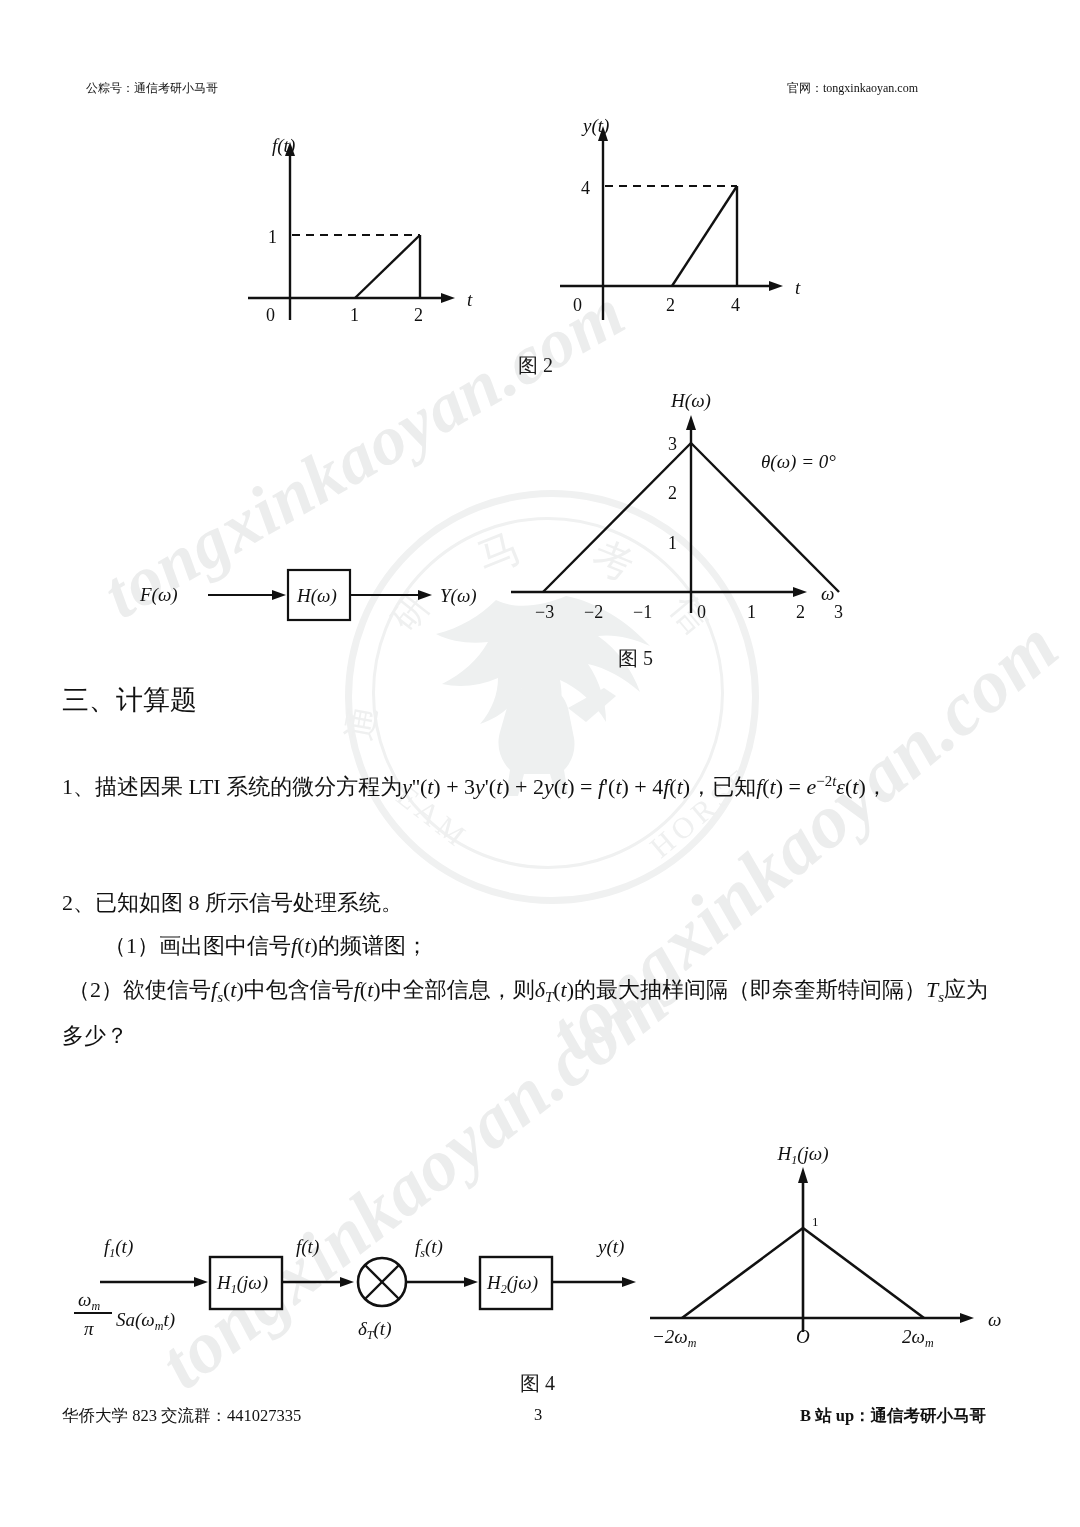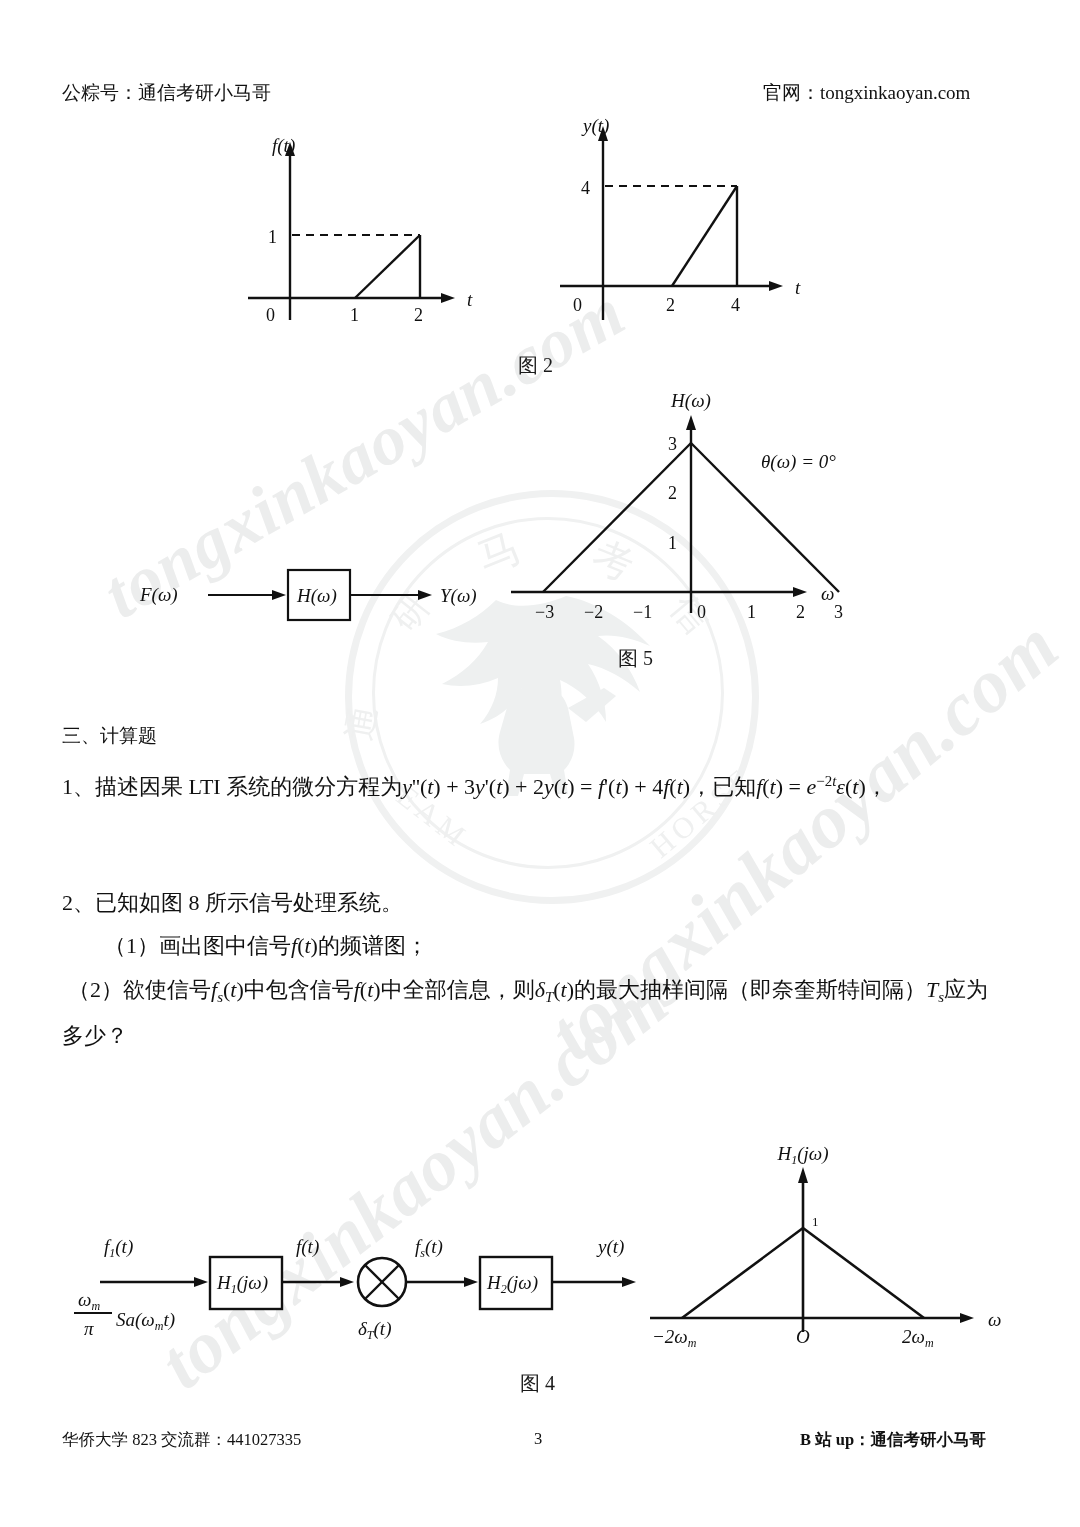--- a/index.html
+++ b/index.html
@@ -48,34 +48,34 @@
   }
   .wm-horse {
     position: absolute;
     color: #eef0f0;
     line-height: 1;
   }
 
   
   .hdr {
     position: absolute;
-    font-size: 19px;
+    font-size: 12px;
     font-family: "Liberation Serif", serif;
     color: #111;
     white-space: nowrap;
     z-index: 5;
+    margin-left: 24px;
   }
   .ftr {
     position: absolute;
     font-size: 16.5px;
     font-family: "Liberation Serif", serif;
     color: #111;
     white-space: nowrap;
     z-index: 5;
-    margin-top: 24px;
   }
   .ftr.bold { font-weight: 700; }
 
   
   .para {
     position: absolute;
     font-size: 22px;
     line-height: 1.05;
     color: #111;
     white-space: nowrap;
@@ -249,21 +249,21 @@
       <text class="lbl-n" x="291" y="233">2</text>
       <text class="lbl-n" x="329" y="233">3</text>
       <text class="lbl" x="316" y="215">ω</text>
 
       <text class="lbl" x="256" y="83">θ(ω) = 0°</text>
     </svg>
   </div>
 
   <div class="figcap" style="left:618px; top:645px;">图 5</div>
 
-  <div class="para" style="left:62px; top:726px; font-size:19px;">三、计算题</div>
+  <div class="para" style="left:62px; top:686px; font-size:27px;">三、计算题</div>
 
   <div class="para" style="left:62px; top:774px;">
     1、描述因果 LTI 系统的微分方程为<span class="mi">y</span>''(<span class="mi">t</span>) + 3<span class="mi">y</span>'(<span class="mi">t</span>) + 2<span class="mi">y</span>(<span class="mi">t</span>) = <span class="mi">f</span>'(<span class="mi">t</span>) + 4<span class="mi">f</span>(<span class="mi">t</span>)，已知<span class="mi">f</span>(<span class="mi">t</span>) = <span class="mi">e</span><sup>−2<span class="mi">t</span></sup><span class="mi">ε</span>(<span class="mi">t</span>)，
   </div>
 
   <div class="para" style="left:62px; top:891px;">
     2、已知如图 8 所示信号处理系统。
   </div>
   <div class="para" style="left:68px; top:934px;margin-left:36px;">
     （1）画出图中信号<span class="mi">f</span>(<span class="mi">t</span>)的频谱图；

